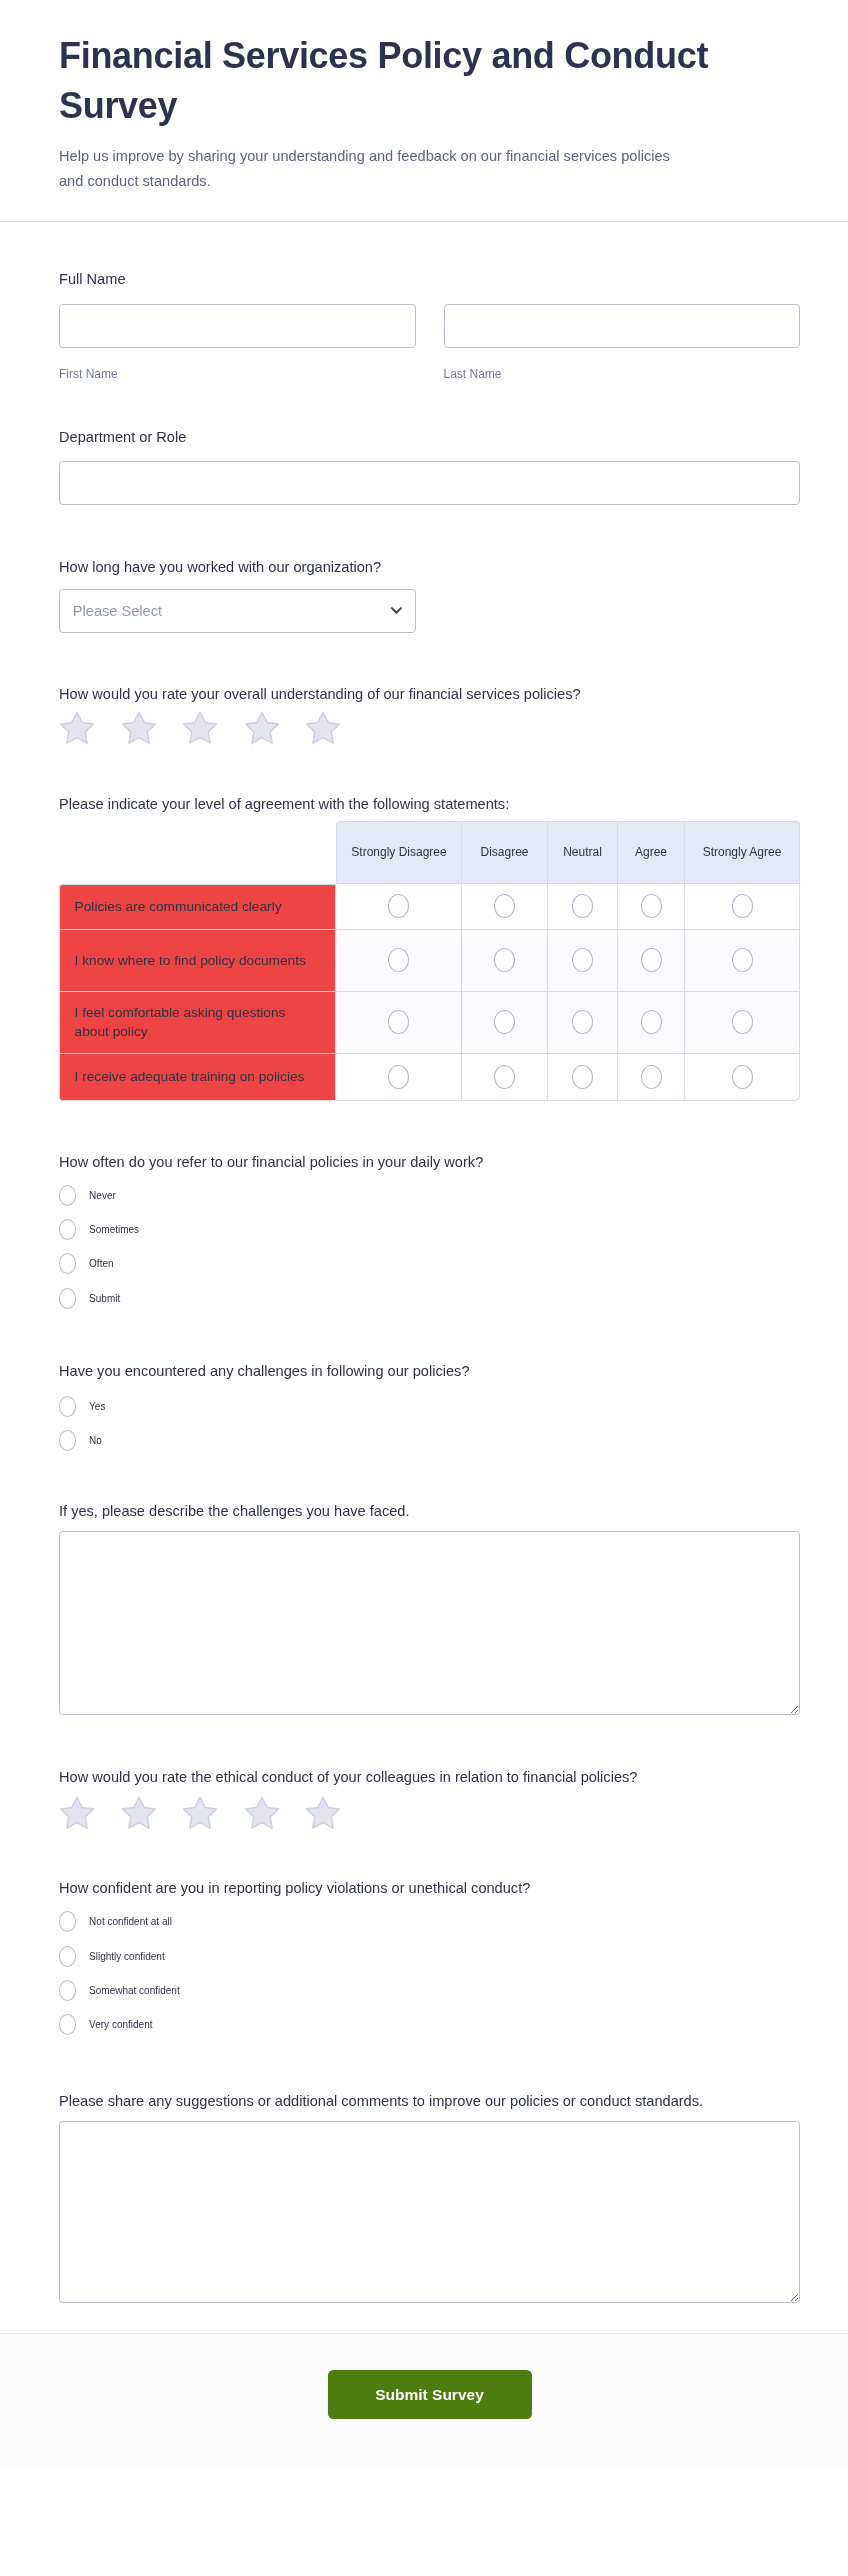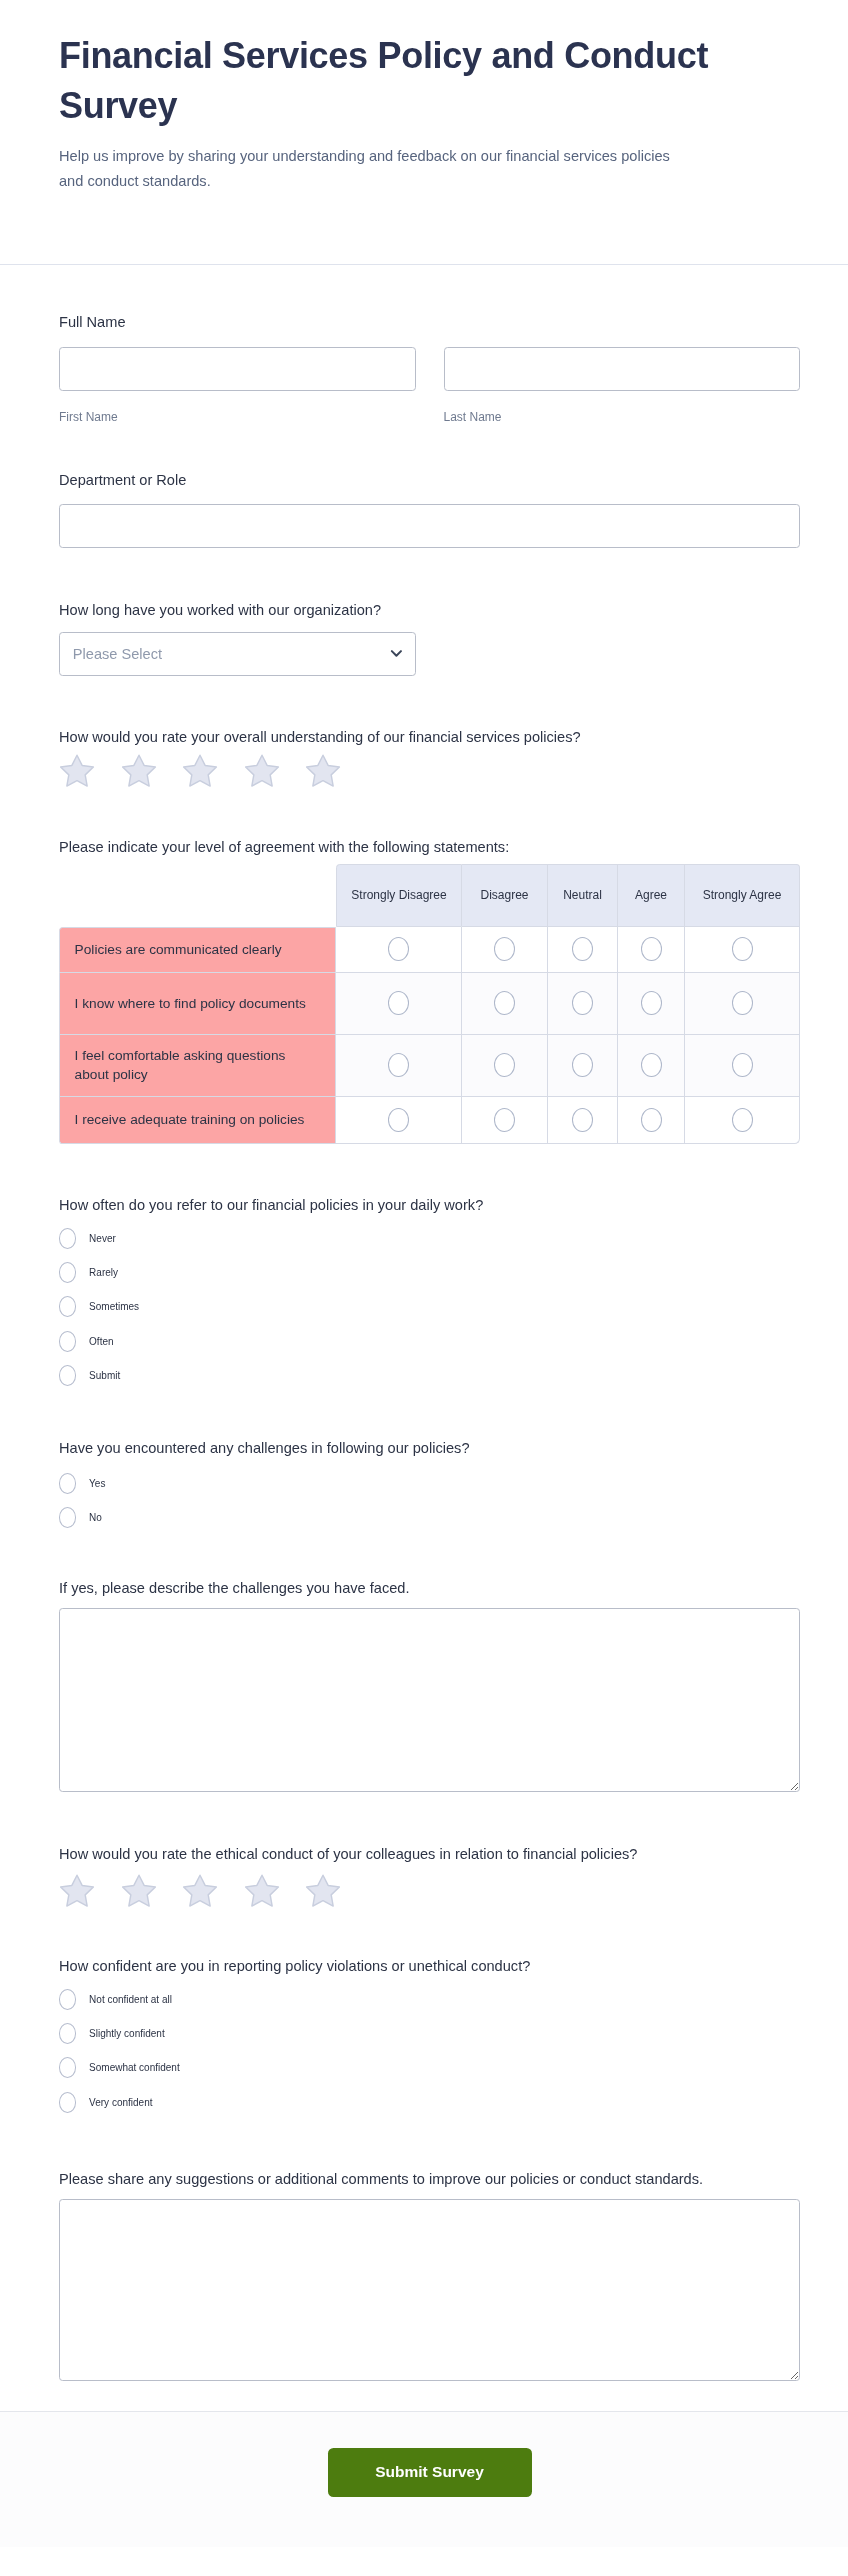--- a/index.html
+++ b/index.html
@@ -5,21 +5,21 @@
   * { box-sizing: border-box; margin: 0; padding: 0; }
   html, body { background: #ffffff; }
   body {
     width: 848px;
     font-family: "Liberation Sans", sans-serif;
     color: #2c3345;
   }
   .pad { padding-left: 59px; padding-right: 48px; }
 
   
-  .header { padding-top: 31px; padding-bottom: 69px; border-bottom: 0.9px solid #dfe3ed; }
+  .header { padding-top: 31px; padding-bottom: 26px; border-bottom: 0.9px solid #dfe3ed; }
   .form-title {
     font-size: 36px; line-height: 50px; font-weight: 700;
     color: #2b3350; letter-spacing: -0.3px;
   }
   .form-subtitle { margin-top: 12.8px; font-size: 14.6px; line-height: 25.5px; color: #57647e; max-width: 638px; }
 
   
   .q-label { font-size: 14.6px; line-height: 22px; font-weight: 500; color: #2c3345; }
   .form-body { padding-bottom: 27px; }
 
@@ -54,21 +54,21 @@
   .q-matrix { margin-top: 47px; }
   table.matrix { border-collapse: separate; border-spacing: 0; table-layout: fixed; width: 740px; margin-top: 5.5px; }
   .matrix col.c0 { width: 277px; } .matrix col.c1 { width: 126px; }
   .matrix col.c2 { width: 86px; }  .matrix col.c3 { width: 70px; }
   .matrix col.c4 { width: 67px; }  .matrix col.c5 { width: 115px; }
   .matrix th, .matrix td { border-right: 0.9px solid #d6dae5; border-bottom: 0.9px solid #d6dae5; }
   .matrix thead th { height: 63px; background: #e4e8f4; font-size: 12px; line-height: 15.5px; font-weight: 500; text-align: center; padding: 0 5.5px; border-top: 0.9px solid #d6dae5; }
   .matrix thead th.blank { background: transparent; border: none; }
   .matrix thead th.firstcol { border-left: 0.9px solid #d6dae5; border-top-left-radius: 3.6px; }
   .matrix thead th.lastcol { border-top-right-radius: 3.6px; }
-  .matrix tbody th { background: #fca5a5; font-size: 13.7px; line-height: 19px; font-weight: 400; text-align: left; padding: 0 14.6px; border-left: 0.9px solid #d6dae5; }
+  .matrix tbody th { background: #ef4444; font-size: 13.7px; line-height: 19px; font-weight: 400; text-align: left; padding: 0 14.6px; border-left: 0.9px solid #d6dae5; }
   .matrix tbody tr:first-child th { border-top: 0.9px solid #d6dae5; border-top-left-radius: 3.6px; }
   .matrix tbody tr:last-child th { border-bottom-left-radius: 3.6px; }
   .matrix tbody tr:last-child td:last-child { border-bottom-right-radius: 5.5px; }
   .matrix td { text-align: center; vertical-align: middle; background: #fff; }
   .matrix tr.r1 { height: 46px; } .matrix tr.r2 { height: 62px; }
   .matrix tr.r3 { height: 62px; } .matrix tr.r4 { height: 47px; }
   .matrix tr.stripe td { background: #fbfbfd; }
   .radio-lg { display: inline-block; width: 21px; height: 24px; border: 0.9px solid #aeb7ca; border-radius: 50%; background: #fff; vertical-align: middle; }
 
   .q-options { margin-top: 50px; }
@@ -222,24 +222,20 @@
 
   <div class="q-options">
     <div class="q-label">How often do you refer to our financial policies in your daily work?</div>
     <div class="opt-list">
         <div class="opt">
           <span class="radio-sm"></span>
           <span class="opt-label">Never</span>
         </div>
         <div class="opt">
           <span class="radio-sm"></span>
-          <span class="opt-label">Rarely</span>
-        </div>
-        <div class="opt">
-          <span class="radio-sm"></span>
           <span class="opt-label">Sometimes</span>
         </div>
         <div class="opt">
           <span class="radio-sm"></span>
           <span class="opt-label">Often</span>
         </div>
         <div class="opt">
           <span class="radio-sm"></span>
           <span class="opt-label">Submit</span>
         </div>

